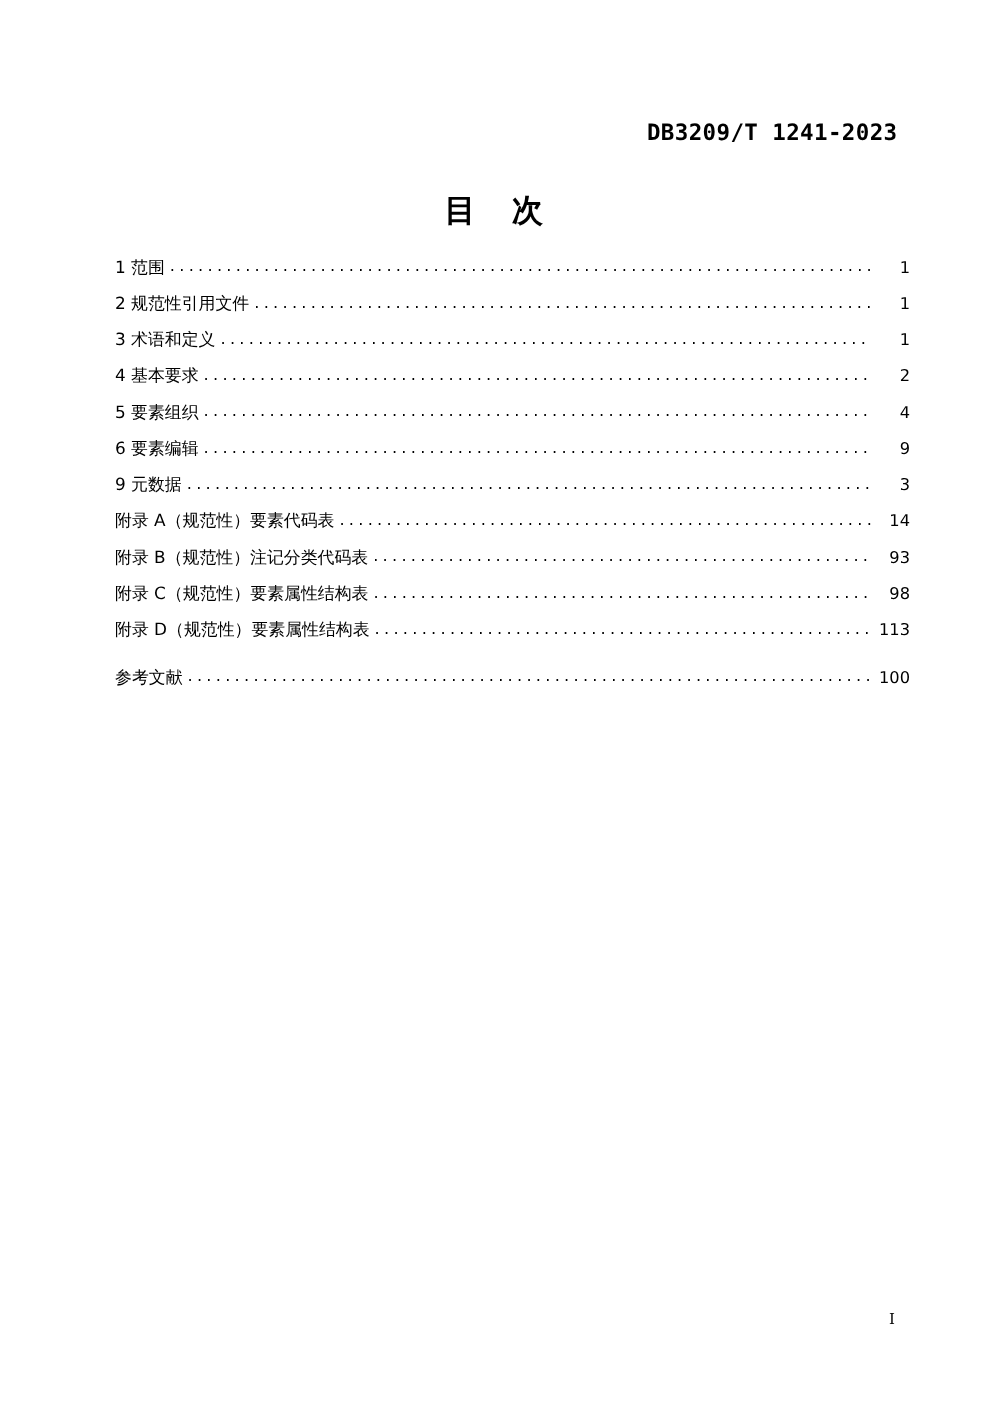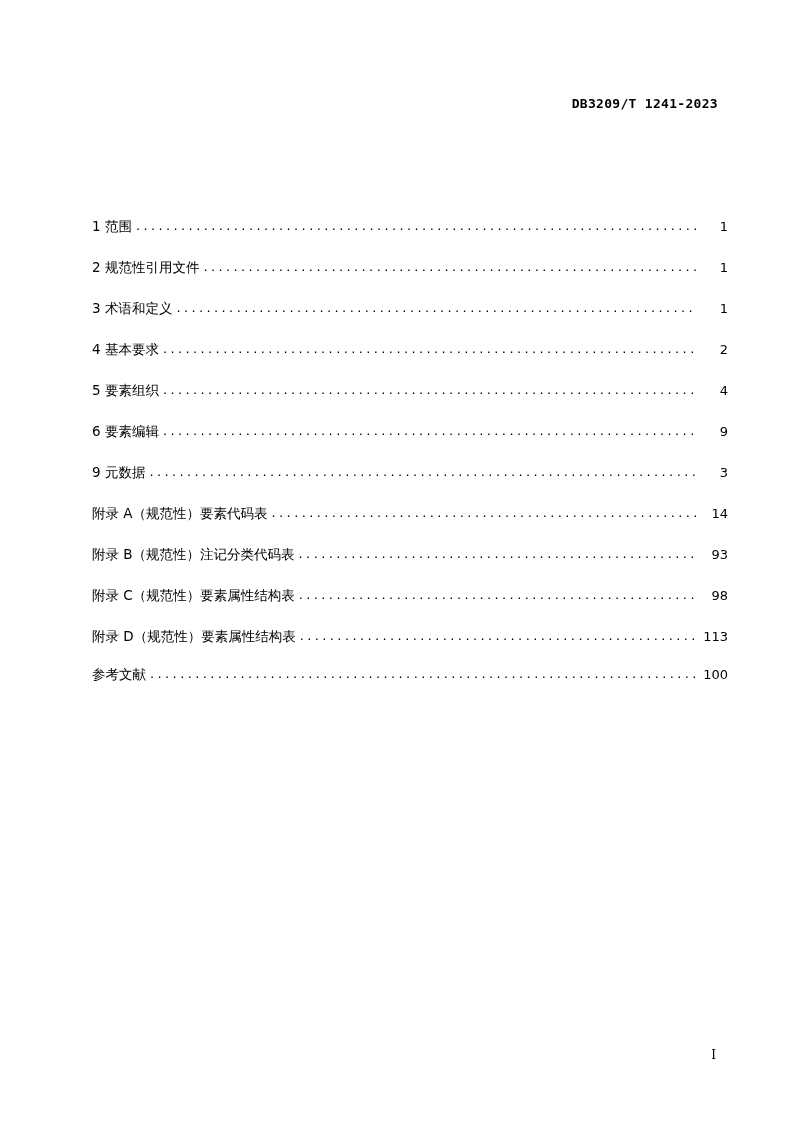--- a/index.html
+++ b/index.html
@@ -19,21 +19,21 @@
     position: relative;
     width: 800px;
     height: 1132px;
     box-sizing: border-box;
   }
   .std-number {
     position: absolute;
     top: 96px;
     right: 82px;
     font-family: "DejaVu Sans Mono", "Liberation Mono", monospace;
-    font-size: 13px;
+    font-size: 18px;
     letter-spacing: 0.3px;
     font-weight: bold;
     color: #000;
   }
   .toc-title {
     position: absolute;
     top: 152px;
     left: 0;
     width: 800px;
     text-align: center;
@@ -50,21 +50,20 @@
     width: 636px;
   }
   .toc-entry {
     display: flex;
     align-items: baseline;
     font-size: 13.5px;
     font-family: "DejaVu Sans", "Liberation Sans", sans-serif;
     line-height: 1;
     height: 29px;
     white-space: nowrap;
-    margin-top: 12px;
   }
   .toc-entry .label {
     flex: 0 0 auto;
     padding-right: 4px;
   }
   .toc-entry .dots {
     flex: 1 1 auto;
     overflow: hidden;
     white-space: nowrap;
     font-size: 13px;
@@ -91,20 +90,21 @@
     font-size: 12px;
   }
 </style>
 </head>
 <body>
 
 <div class="page">
 
   <div class="std-number">DB3209/T 1241-2023</div>
 
+  <div class="toc-title">目  次</div>
 
   <div class="toc">
       <div class="toc-entry">
         <span class="label">1 范围</span>
         <span class="dots">.........................................................................................</span>
         <span class="page-num">1</span>
       </div>
       <div class="toc-entry">
         <span class="label">2 规范性引用文件</span>
         <span class="dots">.........................................................................................</span>

